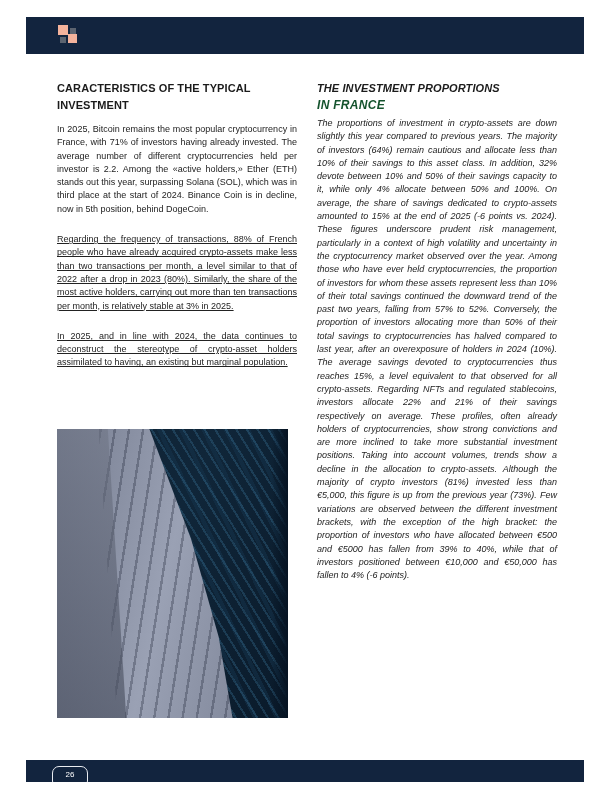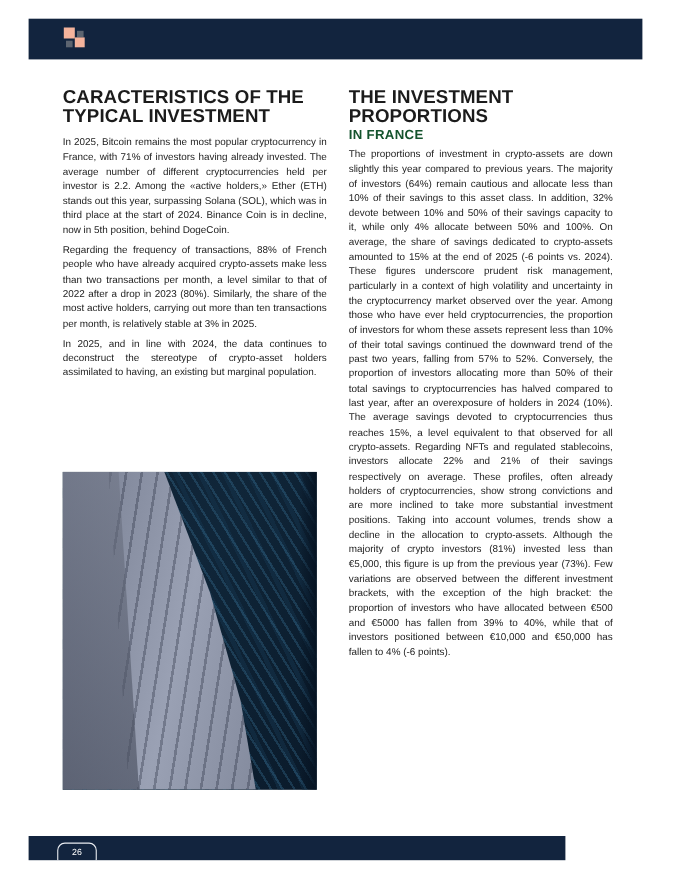--- a/index.html
+++ b/index.html
@@ -28,35 +28,35 @@
     display:flex; align-items:center;
     color:#ffffff; font-size:10px; letter-spacing:0.4px;
   }
   .header-title .part { font-weight:bold; }
   .header-title .sep { margin:0 4px; font-weight:bold; }
   .header-title .section { font-weight:normal; color:#e8ebf0; }
 
   
   .col { position:absolute; top:80px; width:240px; }
   .col-left  { left:57px; }
-  .col-right { left:317px; }
+  .col-right { left:317px;font-style:italic; }
   .col h2 {
-    font-size:17px; line-height:17px; font-weight:bold;
+    font-size:11px; line-height:17px; font-weight:bold;
     color:#1b1b1b; letter-spacing:0.1px; margin:0 0 9px 0;
   }
   .col-right h2 { margin-bottom:1px; }
   .subtitle {
     font-size:12px; font-weight:bold; letter-spacing:0.3px;
     color:#14532d; margin:0 0 5px 0;
   }
   .body-text p {
     font-size:9px; line-height:13.3px; text-align:justify;
     color:#222222;
   }
-  .body-text p + p { margin-top:5px; }
+  .body-text p + p { margin-top:17px;text-decoration:underline; }
 
   
   .photo {
     position:absolute; left:57px; top:429px; width:231px; height:289px;
     background:linear-gradient(115deg,#102335 0%,#102639 45%,#0a1a2a 100%);
     overflow:hidden;
   }
   .photo .stripes {
     position:absolute; inset:0;
     background:
@@ -78,21 +78,21 @@
     background:repeating-linear-gradient(99deg, rgba(32,38,56,0.32) 0 2.4px, rgba(0,0,0,0) 2.4px 14px);
   }
   .photo .tower-shade {
     position:absolute; inset:0;
     clip-path:polygon(0% 0%, 22% 0%, 30% 100%, 0% 100%);
     background:linear-gradient(180deg, rgba(110,116,132,0.55), rgba(70,76,92,0.65));
   }
 
   
   .footer-bar {
-    position:absolute; left:26px; top:760px; width:488px; height:22px;
+    position:absolute; left:26px; top:760px; width:558px; height:22px;
     background:#12243e; overflow:hidden;padding-left:35px;
   }
   .page-badge {
     position:absolute; left:26px; top:6px; width:36px; height:22px;
     border:1px solid #e9ecf1; border-radius:7px;
     display:flex; justify-content:center; align-items:flex-start;
     color:#ffffff; font-size:8px; padding-top:3px;
   }
   .footer-text {
     position:absolute; right:18px; top:0; height:22px;

